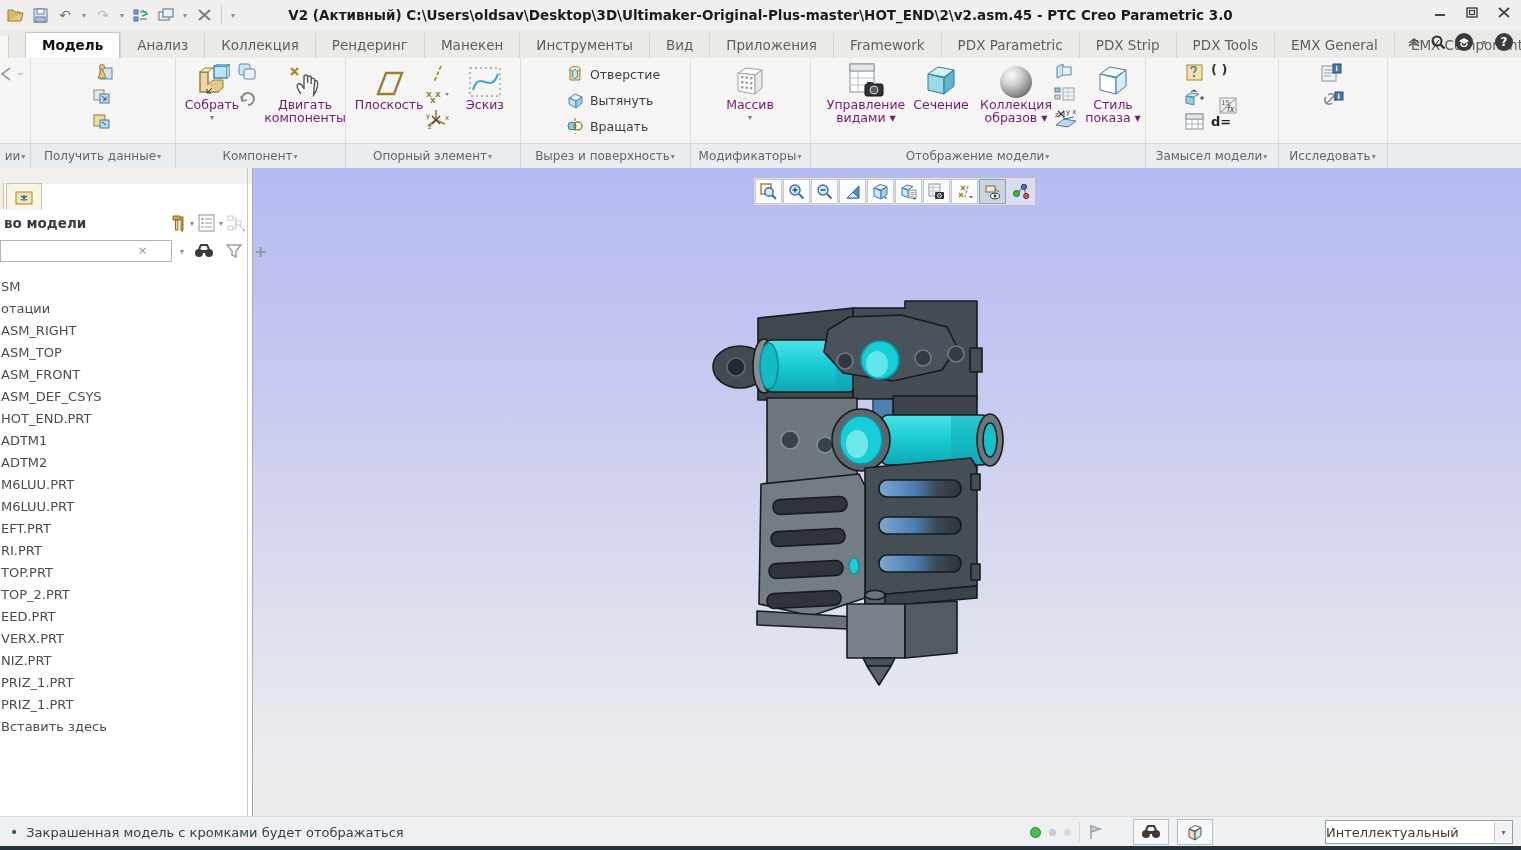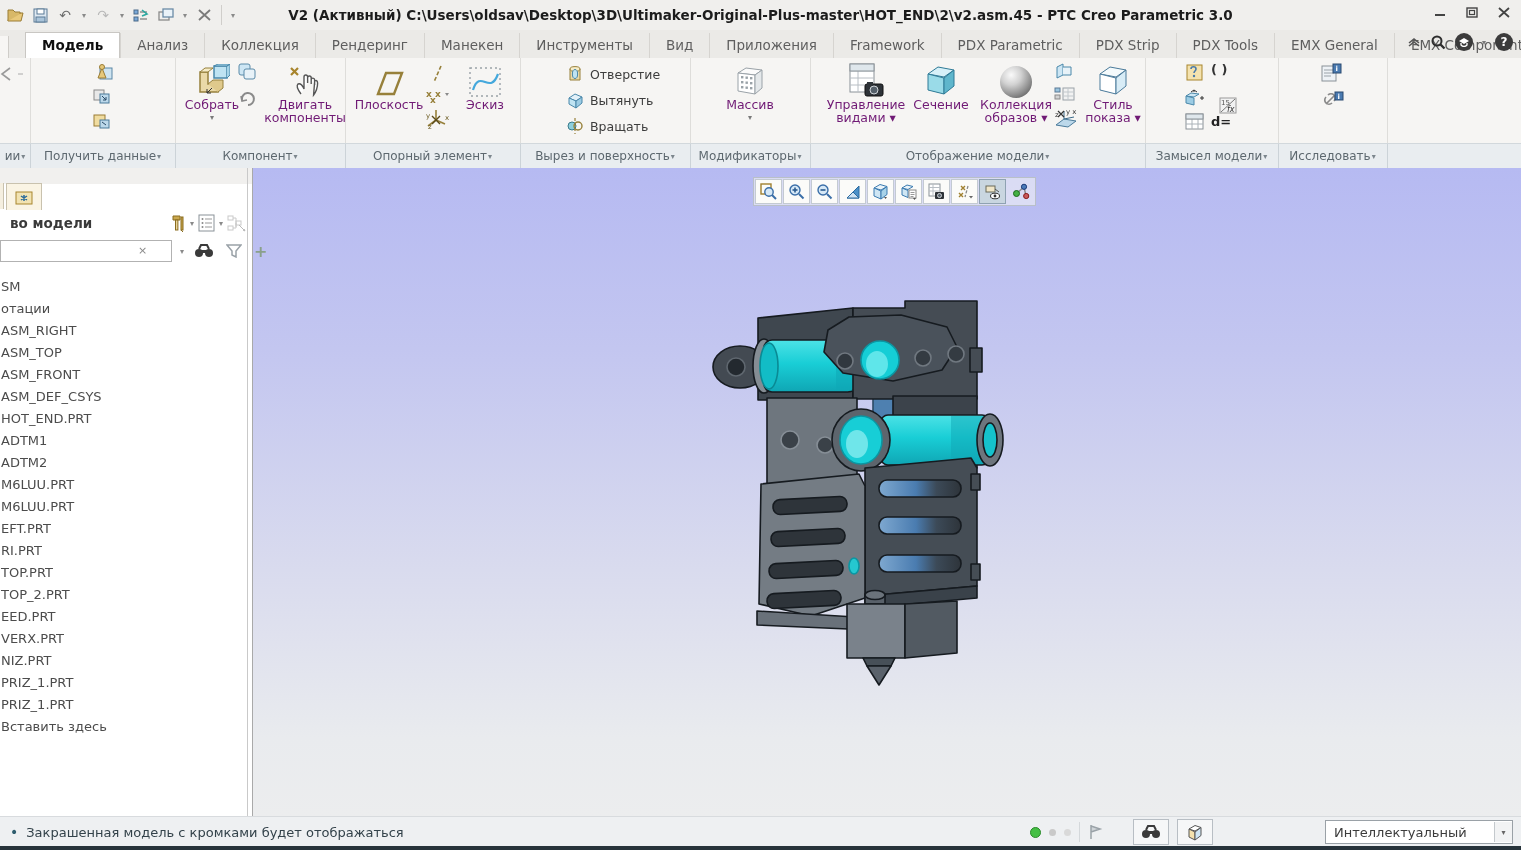--- a/index.html
+++ b/index.html
@@ -53,41 +53,41 @@
      border:1px solid #b9c0c8;padding:1px;gap:1px;}
   .gbtn{width:25px;height:23px;background:#fbfbf9;border:1px solid #c3cad2;display:flex;align-items:center;justify-content:center;}
   .gbtn.pressed{background:#c9d6e0;border:1px solid #8fa2b2;}
 
   #left-panel{left:0;top:168px;width:253px;height:648px;background:#ffffff;}
   #panel-topstrip{position:absolute;left:0;top:0;width:253px;height:16px;background:#f1f0ee;}
   #panel-tab{position:absolute;left:6px;top:15px;width:34px;height:26px;background:#faf4e4;border:1px solid #c2b astatine;}
   #panel-tab{border:1px solid #c9c2ae;border-bottom:none;display:flex;align-items:center;justify-content:center;}
   #panel-tab-frag{position:absolute;left:0;top:15px;width:3px;height:26px;background:#f5efe0;border-right:1px solid #c9c2ae;}
   #panel-header{position:absolute;left:0;top:41px;width:253px;height:28px;border-bottom:0;display:flex;align-items:center;}
-  #panel-header .htitle{font-size:13.5px;font-weight:bold;color:#3a3a3a;margin-left:10px;}
+  #panel-header .htitle{font-size:13.5px;font-weight:bold;color:#3a3a3a;margin-left:4px;}
   .phicons{position:absolute;right:6px;top:0;height:28px;display:flex;align-items:center;gap:4px;}
   .phdd{font-size:8px;color:#8a8a8a;}
   #panel-search{position:absolute;left:0;top:70px;width:253px;height:26px;display:flex;align-items:center;}
   #search-input{width:150px;height:20px;border:1px solid #b2b2b2;background:#fff;font-size:12px;padding:0 16px 0 4px;color:#444;}
   #search-clear{position:absolute;left:138px;top:6px;font-size:11px;color:#8a8a8a;}
   #tree-list{position:absolute;left:0;top:108px;width:248px;}
   .tree-item{height:22px;line-height:22px;font-size:13px;color:#4c4c4c;white-space:nowrap;overflow:hidden;padding-left:1px;}
   #panel-edge{position:absolute;left:247px;top:0;width:1px;height:648px;background:#c9c9c9;}
   #panel-border{position:absolute;left:252px;top:0;width:1px;height:648px;background:#a9a9a9;}
 
   
   #statusbar{left:0;top:816px;width:1521px;height:30px;background:#eef0f2;border-top:1px solid #d8dbde;}
   #status-msg{position:absolute;left:10px;top:0;height:30px;display:flex;align-items:center;gap:8px;
       font-size:13px;color:#33424a;}
   #status-bullet{color:#2e5d6e;font-size:14px;}
   #status-right{position:absolute;right:8px;top:0;height:30px;display:flex;align-items:center;gap:8px;}
   .sdot{width:9px;height:9px;border-radius:50%;}
   .sbtn{width:34px;height:24px;background:#f6f7f8;border:1px solid #b8bec4;display:flex;align-items:center;justify-content:center;}
   #sel-filter{width:186px;height:22px;background:#fff;border:1px solid #9aa1a7;display:flex;align-items:center;}
-  #sel-filter .sval{flex:1;font-size:13px;color:#3c3c3c;padding-left:8px;}
+  #sel-filter .sval{flex:1;font-size:13px;color:#3c3c3c;}
   #sel-filter .sdd{width:17px;height:20px;border-left:1px solid #c4c9cd;background:#f2f3f4;display:flex;align-items:center;justify-content:center;font-size:8px;color:#666;}
   #bottom-edge{left:0;top:846px;width:1521px;height:4px;background:#27333b;}
 
   .dd{font-size:8px;color:#7a7a7a;}
   .txticon{font-size:11px;font-weight:bold;color:#4a4a4a;line-height:11px;}
 </style>
 </head>
 <body>
 
 <div class="abs" id="titlebar">

